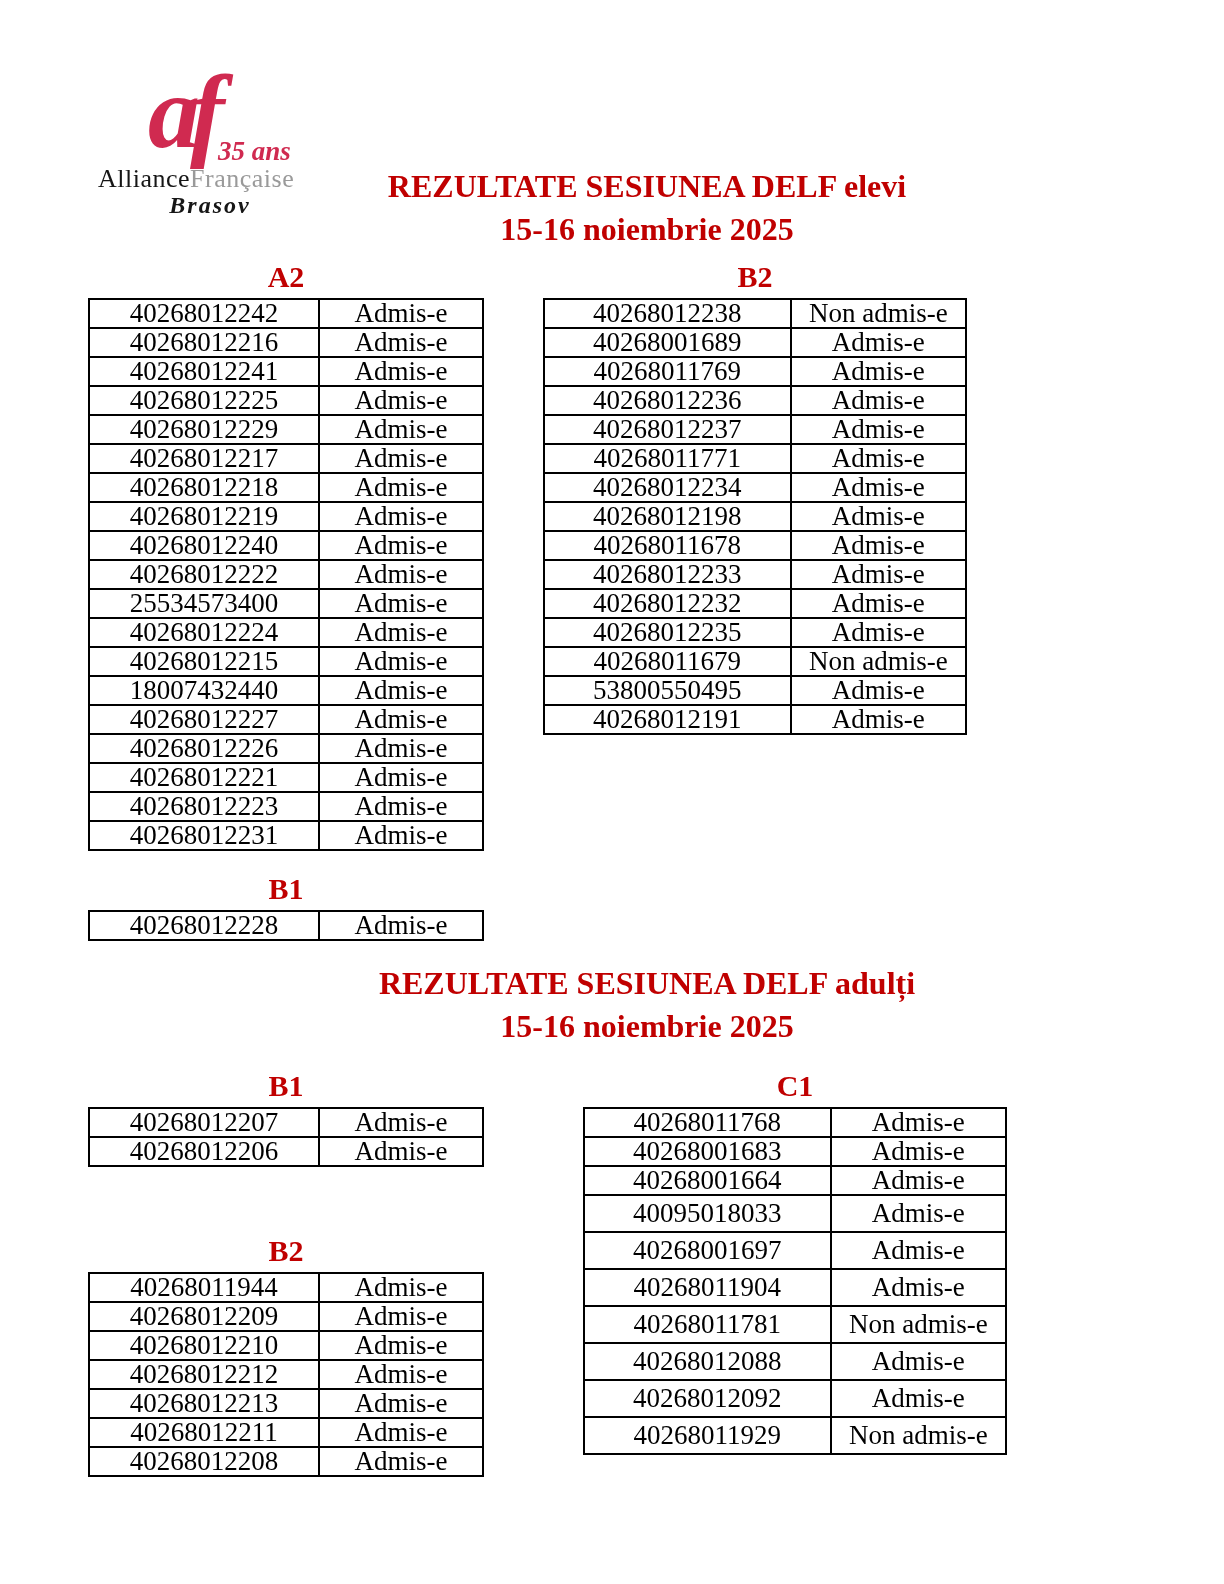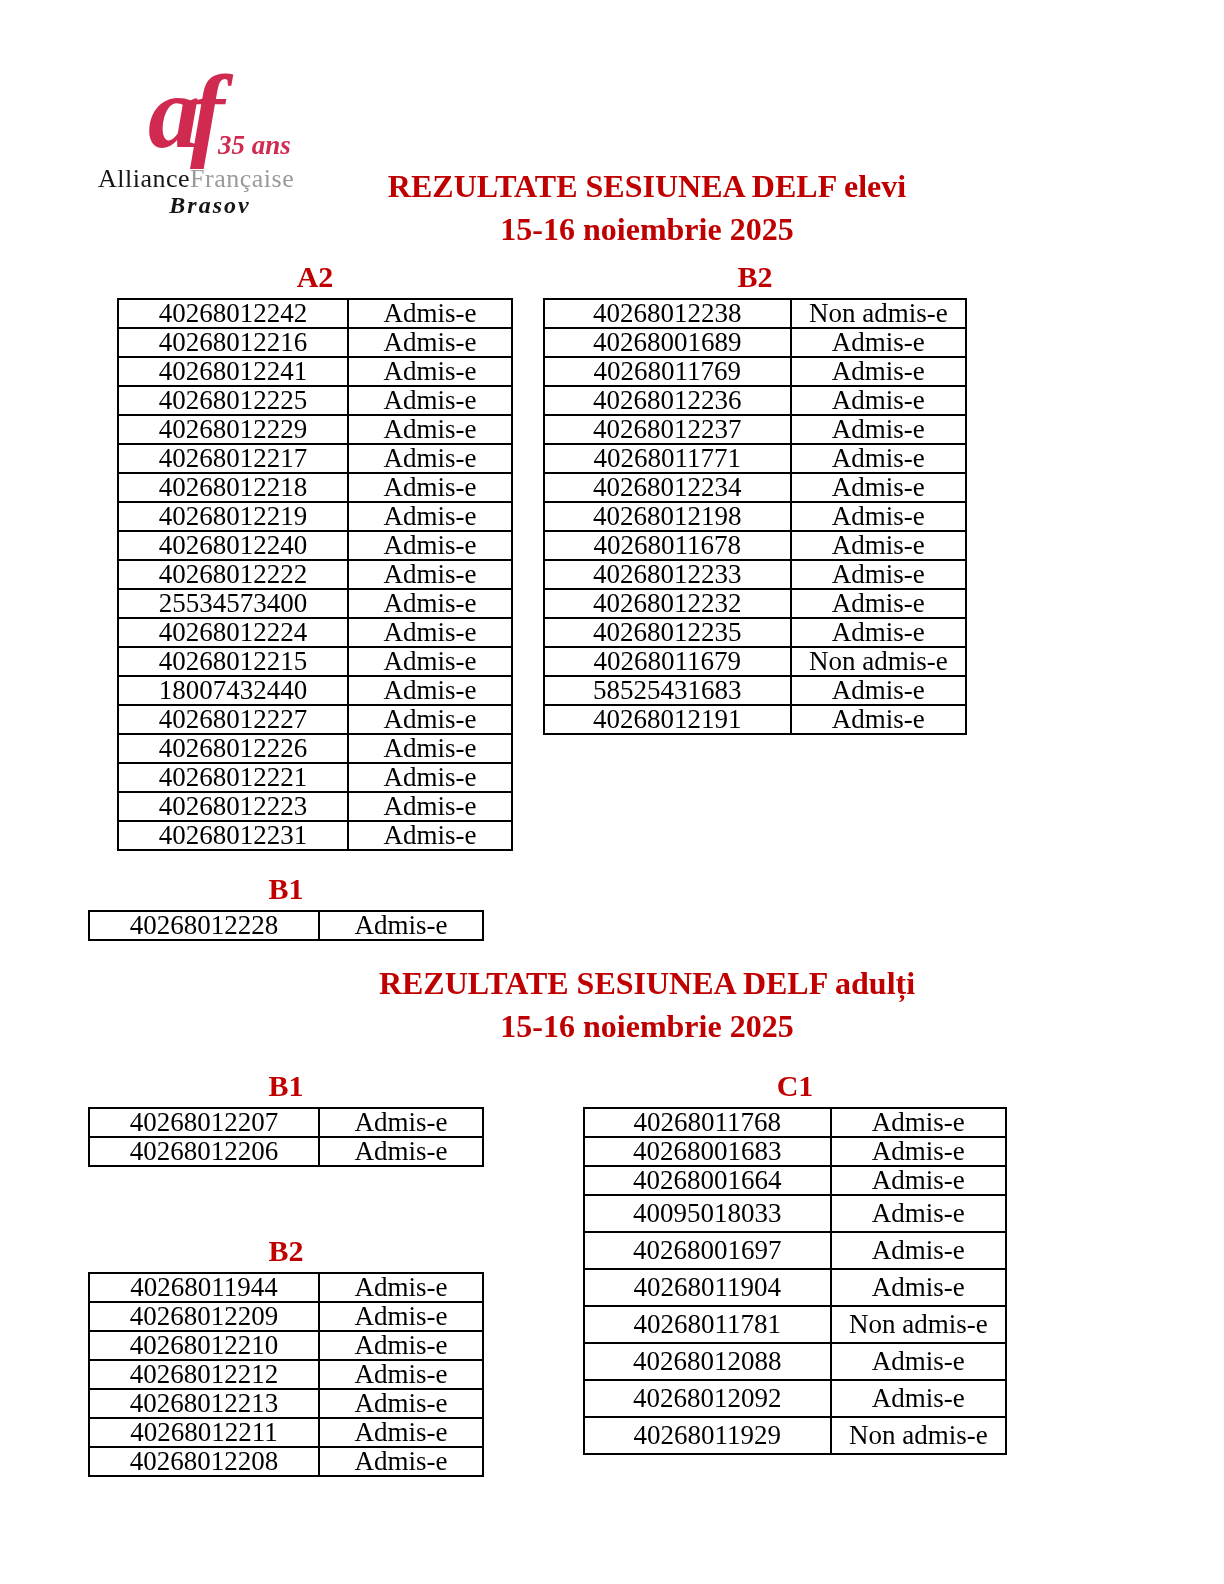--- a/index.html
+++ b/index.html
@@ -10,21 +10,21 @@
   }
 
   
   .logo { position:absolute; left:90px; top:60px; width:260px; height:170px; }
   .logo-af {
     position:absolute; left:58px; top:2px;
     font-size:104px; font-style:italic; font-weight:bold;
     letter-spacing:-10px; color:#d02a50; line-height:100px;
   }
   .logo-anniv {
-    position:absolute; left:128px; top:70px;
+    position:absolute; left:128px; top:76px;
     font-size:27px; font-style:italic; font-weight:bold; color:#d02a50;
   }
   .logo-name { position:absolute; left:8px; top:104px; font-size:26px; letter-spacing:0.5px; white-space:nowrap; }
   .logo-name .black { color:#161616; }
   .logo-name .gray  { color:#9a9a9a;margin-top:48px; }
   .logo-city {
     position:absolute; left:0; top:132px; width:240px; text-align:center;
     font-size:24px; font-weight:bold; font-style:italic; color:#161616; letter-spacing:2px;
   }
 
@@ -33,21 +33,21 @@
     position:absolute; left:70px; width:1154px; text-align:center;
     color:#c00000; font-weight:bold; font-size:32px; line-height:43px;
   }
   .title-elevi  { top:165px; }
   .title-adulti { top:962px; }
 
   
   .sec { position:absolute; }
   .sec-left  { width:396px; left:88px;  }
   .sec-right { width:424px; left:543px; }
-  .sec-a2  { top:262px;margin-left:29px; }
+  .sec-a2  { top:262px; }
   .sec-b2e { top:262px; }
   .sec-b1e { top:874px; }
   .sec-b1a { top:1071px; }
   .sec-c1  { top:1071px;padding-left:40px; }
   .sec-b2a { top:1236px; }
 
   .lvl {
     text-align:center; font-weight:bold; font-size:30px; line-height:30px;
     height:36px; color:#c00000;
   }
@@ -219,21 +219,21 @@
           </tr>
           <tr>
             <td class="num">40268012235</td>
             <td class="res">Admis-e</td>
           </tr>
           <tr>
             <td class="num">40268011679</td>
             <td class="res">Non admis-e</td>
           </tr>
           <tr>
-            <td class="num">58525431683</td>
+            <td class="num">53800550495</td>
             <td class="res">Admis-e</td>
           </tr>
           <tr>
             <td class="num">40268012191</td>
             <td class="res">Admis-e</td>
           </tr>
         </tbody>
       </table>
   </section>
 

